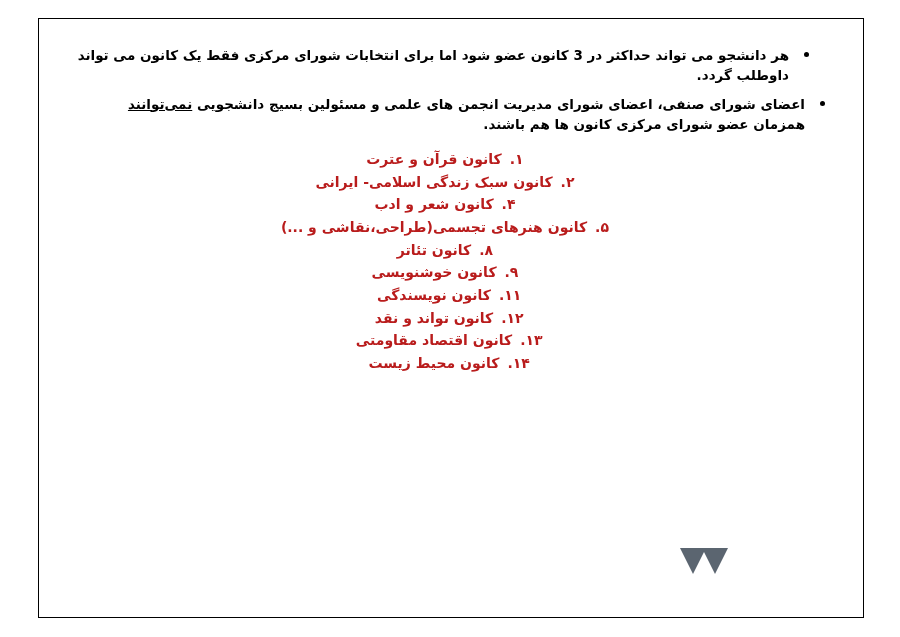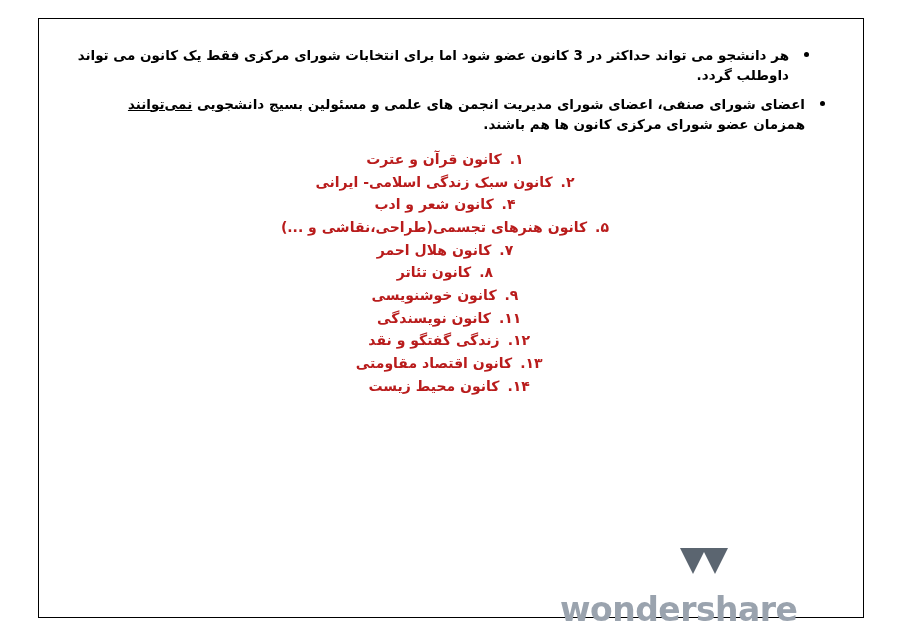--- a/index.html
+++ b/index.html
@@ -151,49 +151,45 @@
         <li class="num-item">
           <span class="idx">۲.</span><span class="txt">کانون سبک زندگی اسلامی- ایرانی</span>
         </li>
         <li class="num-item">
           <span class="idx">۴.</span><span class="txt">کانون شعر و ادب</span>
         </li>
         <li class="num-item">
           <span class="idx">۵.</span><span class="txt">کانون هنرهای تجسمی(طراحی،نقاشی و ...)</span>
         </li>
         <li class="num-item">
-          <span class="idx">۷.</span><span class="txt">کانون هلال احمر</span>
-        </li>
-        <li class="num-item">
           <span class="idx">۸.</span><span class="txt">کانون تئاتر</span>
         </li>
         <li class="num-item">
           <span class="idx">۹.</span><span class="txt">کانون خوشنویسی</span>
         </li>
         <li class="num-item">
           <span class="idx">۱۱.</span><span class="txt">کانون نویسندگی</span>
         </li>
         <li class="num-item">
-          <span class="idx">۱۲.</span><span class="txt">زندگی گفتگو و نقد</span>
+          <span class="idx">۱۲.</span><span class="txt">کانون تواند و نقد</span>
         </li>
         <li class="num-item">
           <span class="idx">۱۳.</span><span class="txt">کانون اقتصاد مقاومتی</span>
         </li>
         <li class="num-item">
           <span class="idx">۱۴.</span><span class="txt">کانون محیط زیست</span>
         </li>
       </ol>
 
     </div>
   </div>
 
   <div class="watermark">
     <div class="wm-logo">
       <svg width="66" height="44" viewBox="0 0 66 44" xmlns="http://www.w3.org/2000/svg">
         <polygon points="0,0 26,0 13,26" fill="#5b6570"></polygon>
         <polygon points="22,0 48,0 35,26" fill="#5b6570"></polygon>
         <polygon points="30,20 56,20 43,44" fill="#5b6570" opacity="0"></polygon>
       </svg>
     </div>
-    <div class="wm-text">wondershare</div>
   </div>
 
 </div>
 
 </body></html>

